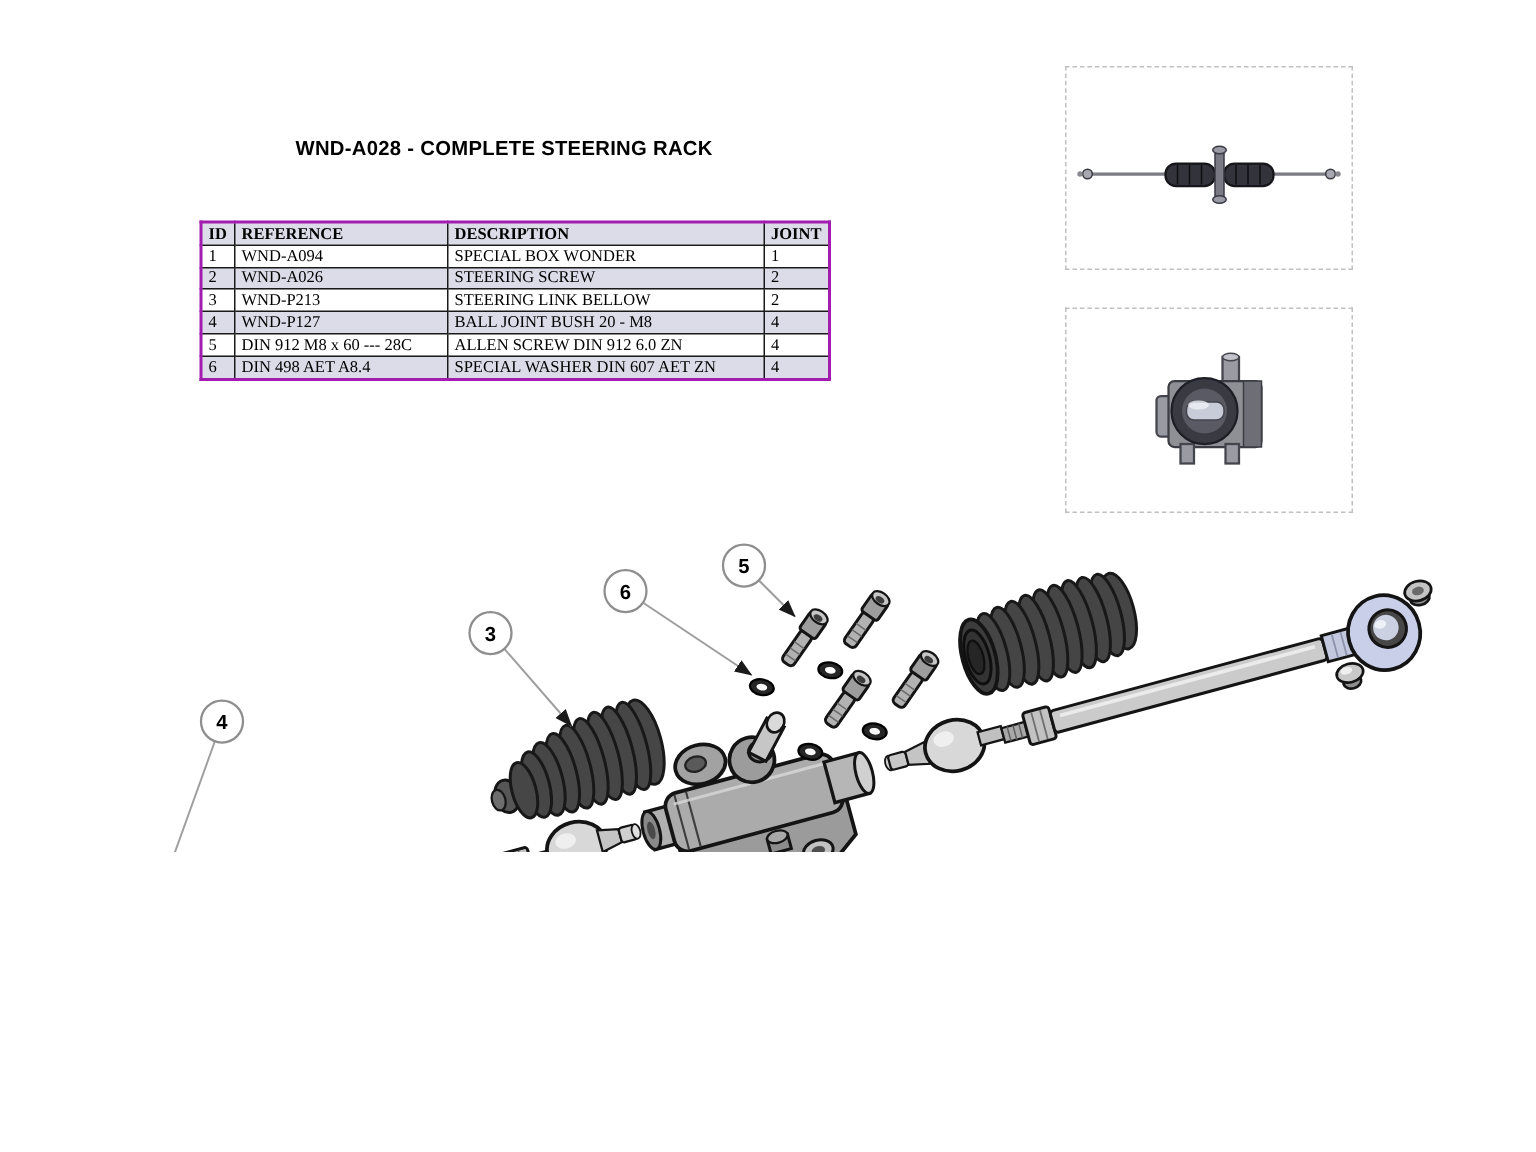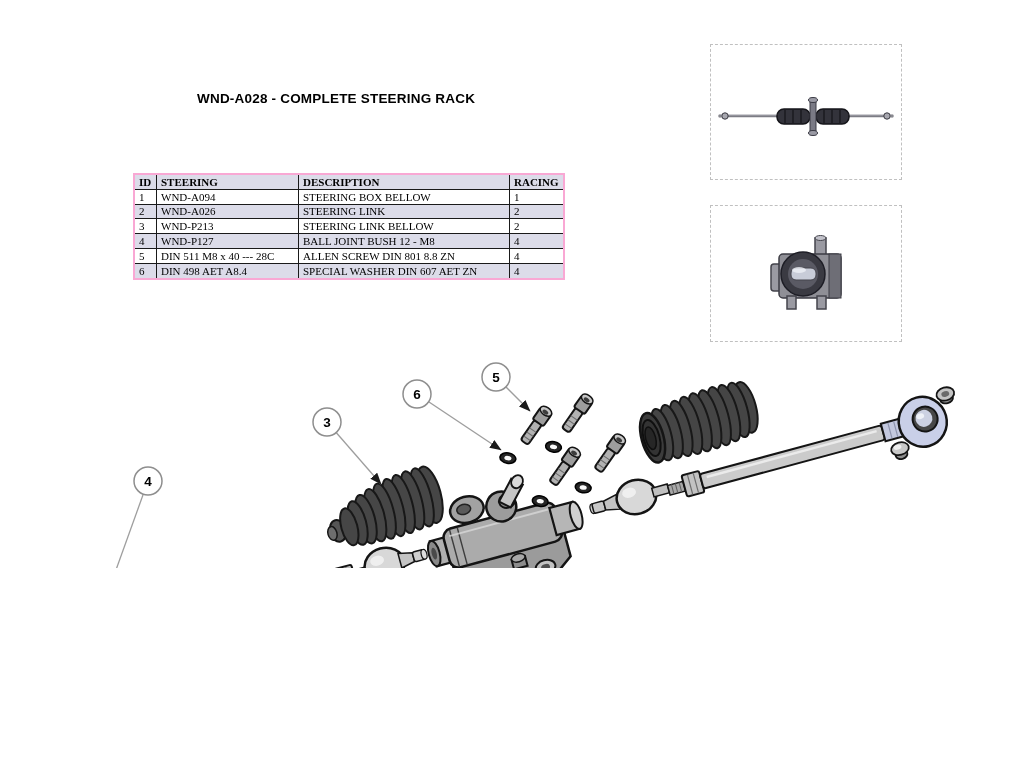--- a/index.html
+++ b/index.html
@@ -4,21 +4,21 @@
 <style>
   html,body{margin:0;padding:0;background:#ffffff;}
   #stage{position:relative;width:1024px;height:568px;background:#ffffff;overflow:hidden;
          font-family:"Liberation Sans",sans-serif;}
   
   #title{position:absolute;left:197px;top:91px;font-size:13.5px;font-weight:bold;
          letter-spacing:.2px;color:#000;white-space:nowrap;}
   
   #parts-table{position:absolute;left:133px;top:147px;border-collapse:collapse;
                font-family:"Liberation Serif",serif;font-size:11px;color:#000;
-               border:2px solid #f9a8d4;margin-top:26px;}
+               border:2px solid #a21caf;}
   #parts-table td,#parts-table th{border:1px solid #1a1a1a;height:13.8px;
                padding:0 4px;line-height:12px;text-align:left;white-space:nowrap;}
   #parts-table th{font-weight:bold;background:#dcdce9;}
   #parts-table tr.alt td{background:#dcdce9;}
   .col-id{width:13px;}
   .col-ref{width:133px;}
   .col-desc{width:202px;}
   .col-units{width:33px;}
   
   .thumb{position:absolute;border:1px dashed #c0c0c0;background:#fff;}
@@ -35,52 +35,52 @@
 <body>
 
 <div id="stage">
 
   <div id="title">WND-A028 - COMPLETE STEERING RACK</div>
 
   <table id="parts-table">
     <tbody>
         <tr>
       <th class="col-id">ID</th>
-      <th class="col-ref">STEERING</th>
+      <th class="col-ref">REFERENCE</th>
       <th class="col-desc">DESCRIPTION</th>
-      <th class="col-units">RACING</th>
+      <th class="col-units">JOINT</th>
     </tr>
     <tr>
       <td>1</td>
       <td>WND-A094</td>
-      <td>STEERING BOX BELLOW</td>
+      <td>SPECIAL BOX WONDER</td>
       <td>1</td>
     </tr>
     <tr class="alt">
       <td>2</td>
       <td>WND-A026</td>
-      <td>STEERING LINK</td>
+      <td>STEERING SCREW</td>
       <td>2</td>
     </tr>
     <tr>
       <td>3</td>
       <td>WND-P213</td>
       <td>STEERING LINK BELLOW</td>
       <td>2</td>
     </tr>
     <tr class="alt">
       <td>4</td>
       <td>WND-P127</td>
-      <td>BALL JOINT BUSH 12 - M8</td>
+      <td>BALL JOINT BUSH 20 - M8</td>
       <td>4</td>
     </tr>
     <tr>
       <td>5</td>
-      <td>DIN 511 M8 x 40 --- 28C</td>
-      <td>ALLEN SCREW DIN 801 8.8 ZN</td>
+      <td>DIN 912 M8 x 60 --- 28C</td>
+      <td>ALLEN SCREW DIN 912 6.0 ZN</td>
       <td>4</td>
     </tr>
     <tr class="alt">
       <td>6</td>
       <td>DIN 498 AET A8.4</td>
       <td>SPECIAL WASHER DIN 607 AET ZN</td>
       <td>4</td>
     </tr>
   </tbody>
     </table>

